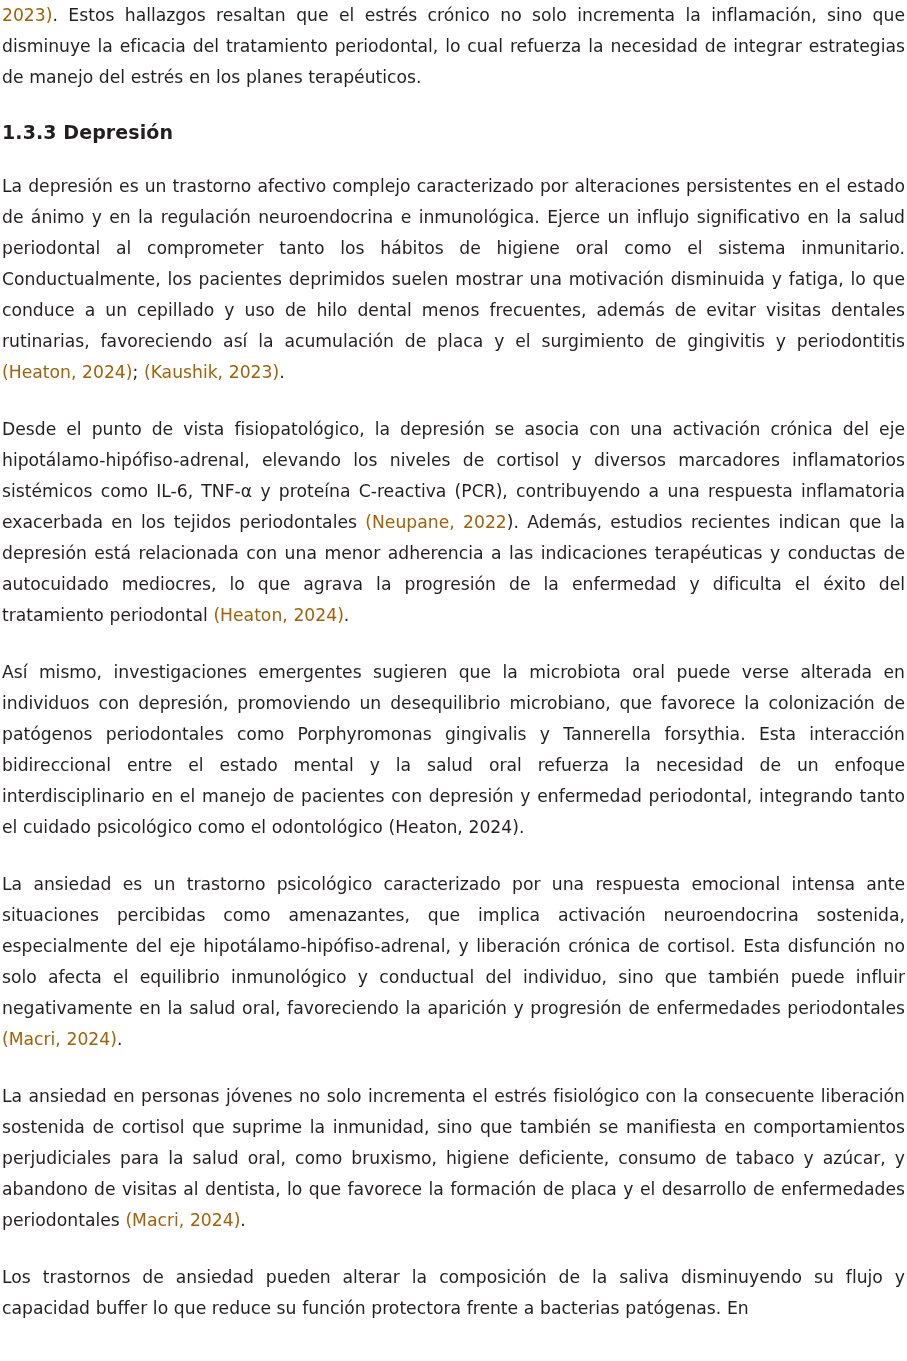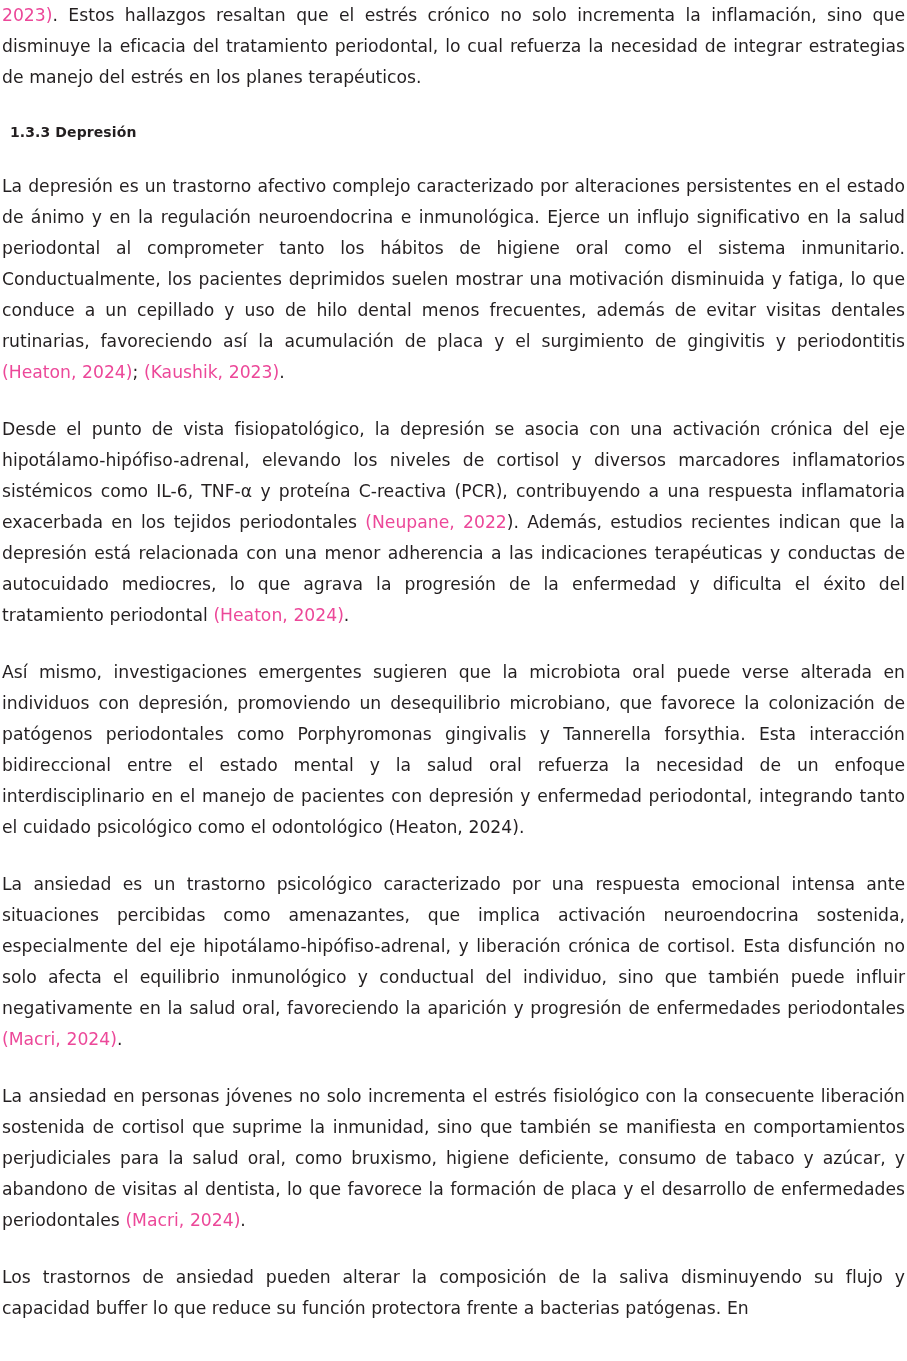--- a/index.html
+++ b/index.html
@@ -26,29 +26,29 @@
     line-height: 31px;
     text-align: justify;
     letter-spacing: 0.0px;
     word-spacing: 0.2px;
     color: #231f20;
   }
   p.first {
     margin-top: 0;
   }
   h3.heading {
-    margin: 0 0 26px 8px;
-    font-size: 14px;
+    margin: 0 0 26px 0;
+    font-size: 19px;
     line-height: 26px;
     font-weight: bold;
     color: #231f20;
     letter-spacing: 0.1px;
   }
   .cite {
-    color: #ec4899;
+    color: #a16207;
   }
   
 </style>
 </head>
 <body>
 
 <div class="page">
 
   <p class="body first"><span class="cite">2023)</span><span>. Estos hallazgos resaltan que el estrés crónico no solo incrementa la inflamación, sino que disminuye la eficacia del tratamiento periodontal, lo cual refuerza la necesidad de integrar estrategias de manejo del estrés en los planes terapéuticos.</span></p>
 

